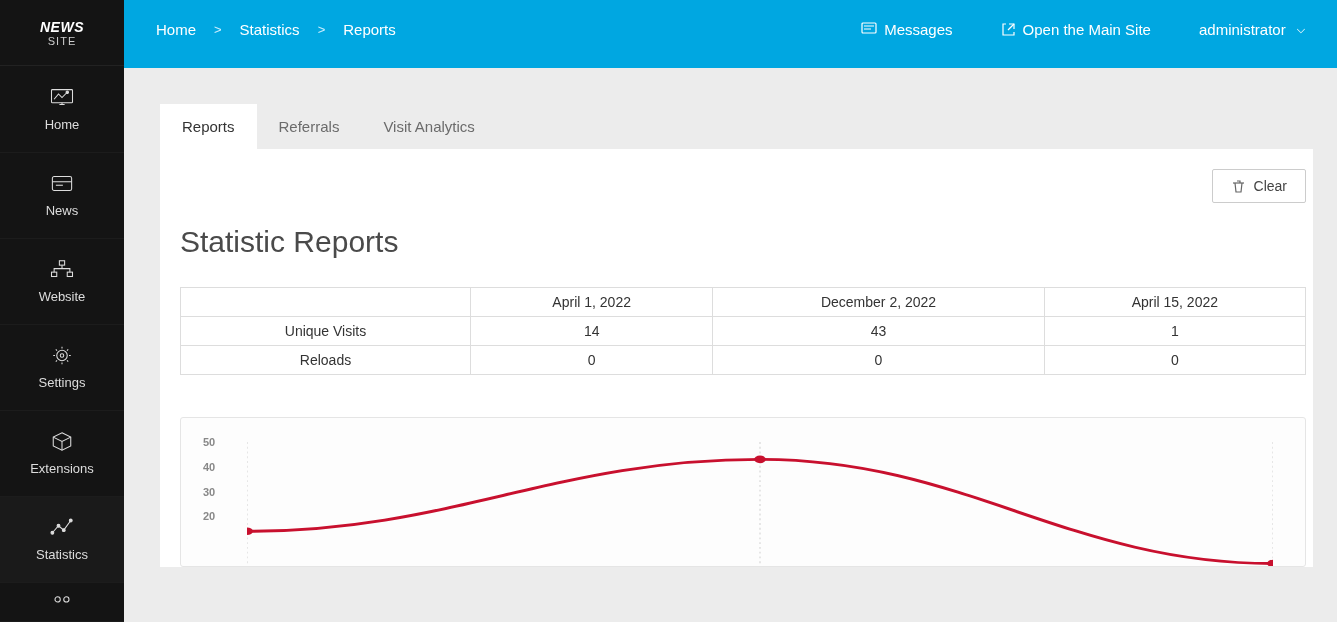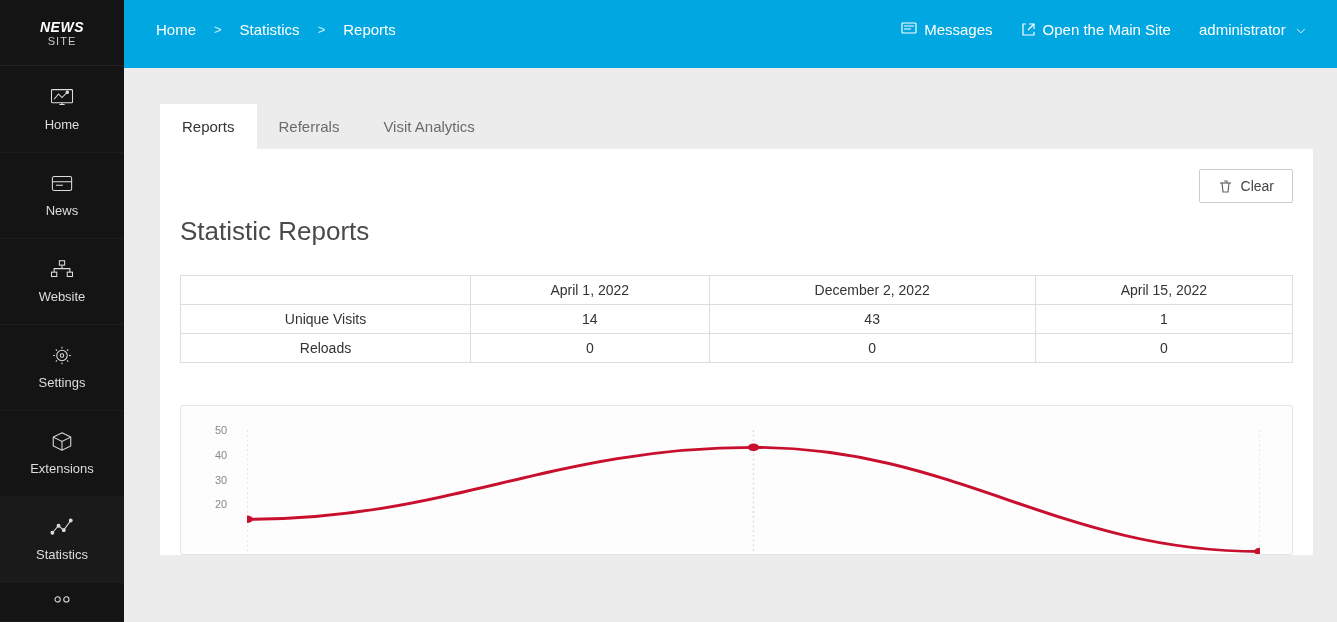--- a/index.html
+++ b/index.html
@@ -19,51 +19,51 @@
 
   
   .main { flex: 1; display: flex; flex-direction: column; background: #ececec; min-width: 0; }
 
   
   .topbar { height: 68px; background: #00a7e1; color: #fff; display: flex; align-items: center; padding: 0 32px 10px 32px; }
   .breadcrumb { display: flex; gap: 18px; font-size: 15px; align-items: center; }
   .breadcrumb a { color: #fff; text-decoration: none; }
   .breadcrumb .sep { color: #cfefff; font-size: 13px; }
   .top-spacer { flex: 1; }
-  .top-links { display: flex; gap: 28px; align-items: center; font-size: 15px; margin-left: 37px; }
+  .top-links { display: flex; gap: 48px; align-items: center; font-size: 15px; margin-left: 37px; }
   .top-link { display: flex; align-items: center; gap: 7px; cursor: pointer; }
   .top-link svg { stroke: #fff; fill: none; stroke-width: 1.2; }
   .chevron-down { font-size: 11px; margin-left: 4px; }
 
   
   .content { flex: 1; padding: 36px 24px 0 36px; overflow: auto; }
 
   
   .tabs { display: flex; }
   .tab { padding: 14px 22px; font-size: 15px; color: #6b6b6b; cursor: pointer; }
   .tab.active { background: #fff; color: #333; }
 
   
-  .panel { background: #fff; padding: 20px 20px 0 20px; }
+  .panel { background: #fff; padding: 20px 7px 0 20px; }
   .panel-top { display: flex; justify-content: flex-end; }
   .btn-clear { border: 1px solid #ccc; background: #fff; padding: 8px 18px; font-size: 14px; color: #444; display: inline-flex; align-items: center; gap: 8px; cursor: pointer; border-radius: 2px; }
   .btn-clear svg { stroke: #666; fill: none; stroke-width: 1.2; }
 
-  .page-title { font-size: 26px; font-weight: 400; color: #4a4a4a; margin-top: 13px; margin-bottom: 28px; }
+  .page-title { font-size: 30px; font-weight: 400; color: #4a4a4a; margin-top: 22px; margin-bottom: 28px; }
 
   table.stats { width: 100%; border-collapse: collapse; font-size: 14px; }
   table.stats th, table.stats td { border: 1px solid #ddd; padding: 6px 10px; text-align: center; color: #333; font-weight: 400; }
   table.stats th:first-child, table.stats td:first-child { width: 290px; }
   table.stats th { font-weight: 400; }
 
   
   .chart-card { margin-top: 42px; border: 1px solid #e5e5e5; border-radius: 3px; background: #fdfdfd; padding: 18px 22px 0 22px; }
   .chart-title { font-size: 24px; font-weight: 400; color: #5a5a5a; margin-bottom: 6px; }
   .chart-wrap { position: relative; height: 130px; }
-  .y-tick { position: absolute; left: 12px; font-size: 11px; color: #888; transform: translateY(-50%); }
+  .y-tick { position: absolute; left: 0; font-size: 11px; color: #888; transform: translateY(-50%); font-weight: bold; }
   .plot { position: absolute; left: 44px; right: 10px; top: 6px; bottom: 0; }
   .plot svg { width: 100%; height: 100%; }
 </style>
 </head>
 <body>
 
 <nav class="sidebar">
   <div class="brand">
     <span class="t1">NEWS</span>
     <span class="t2">SITE</span>

